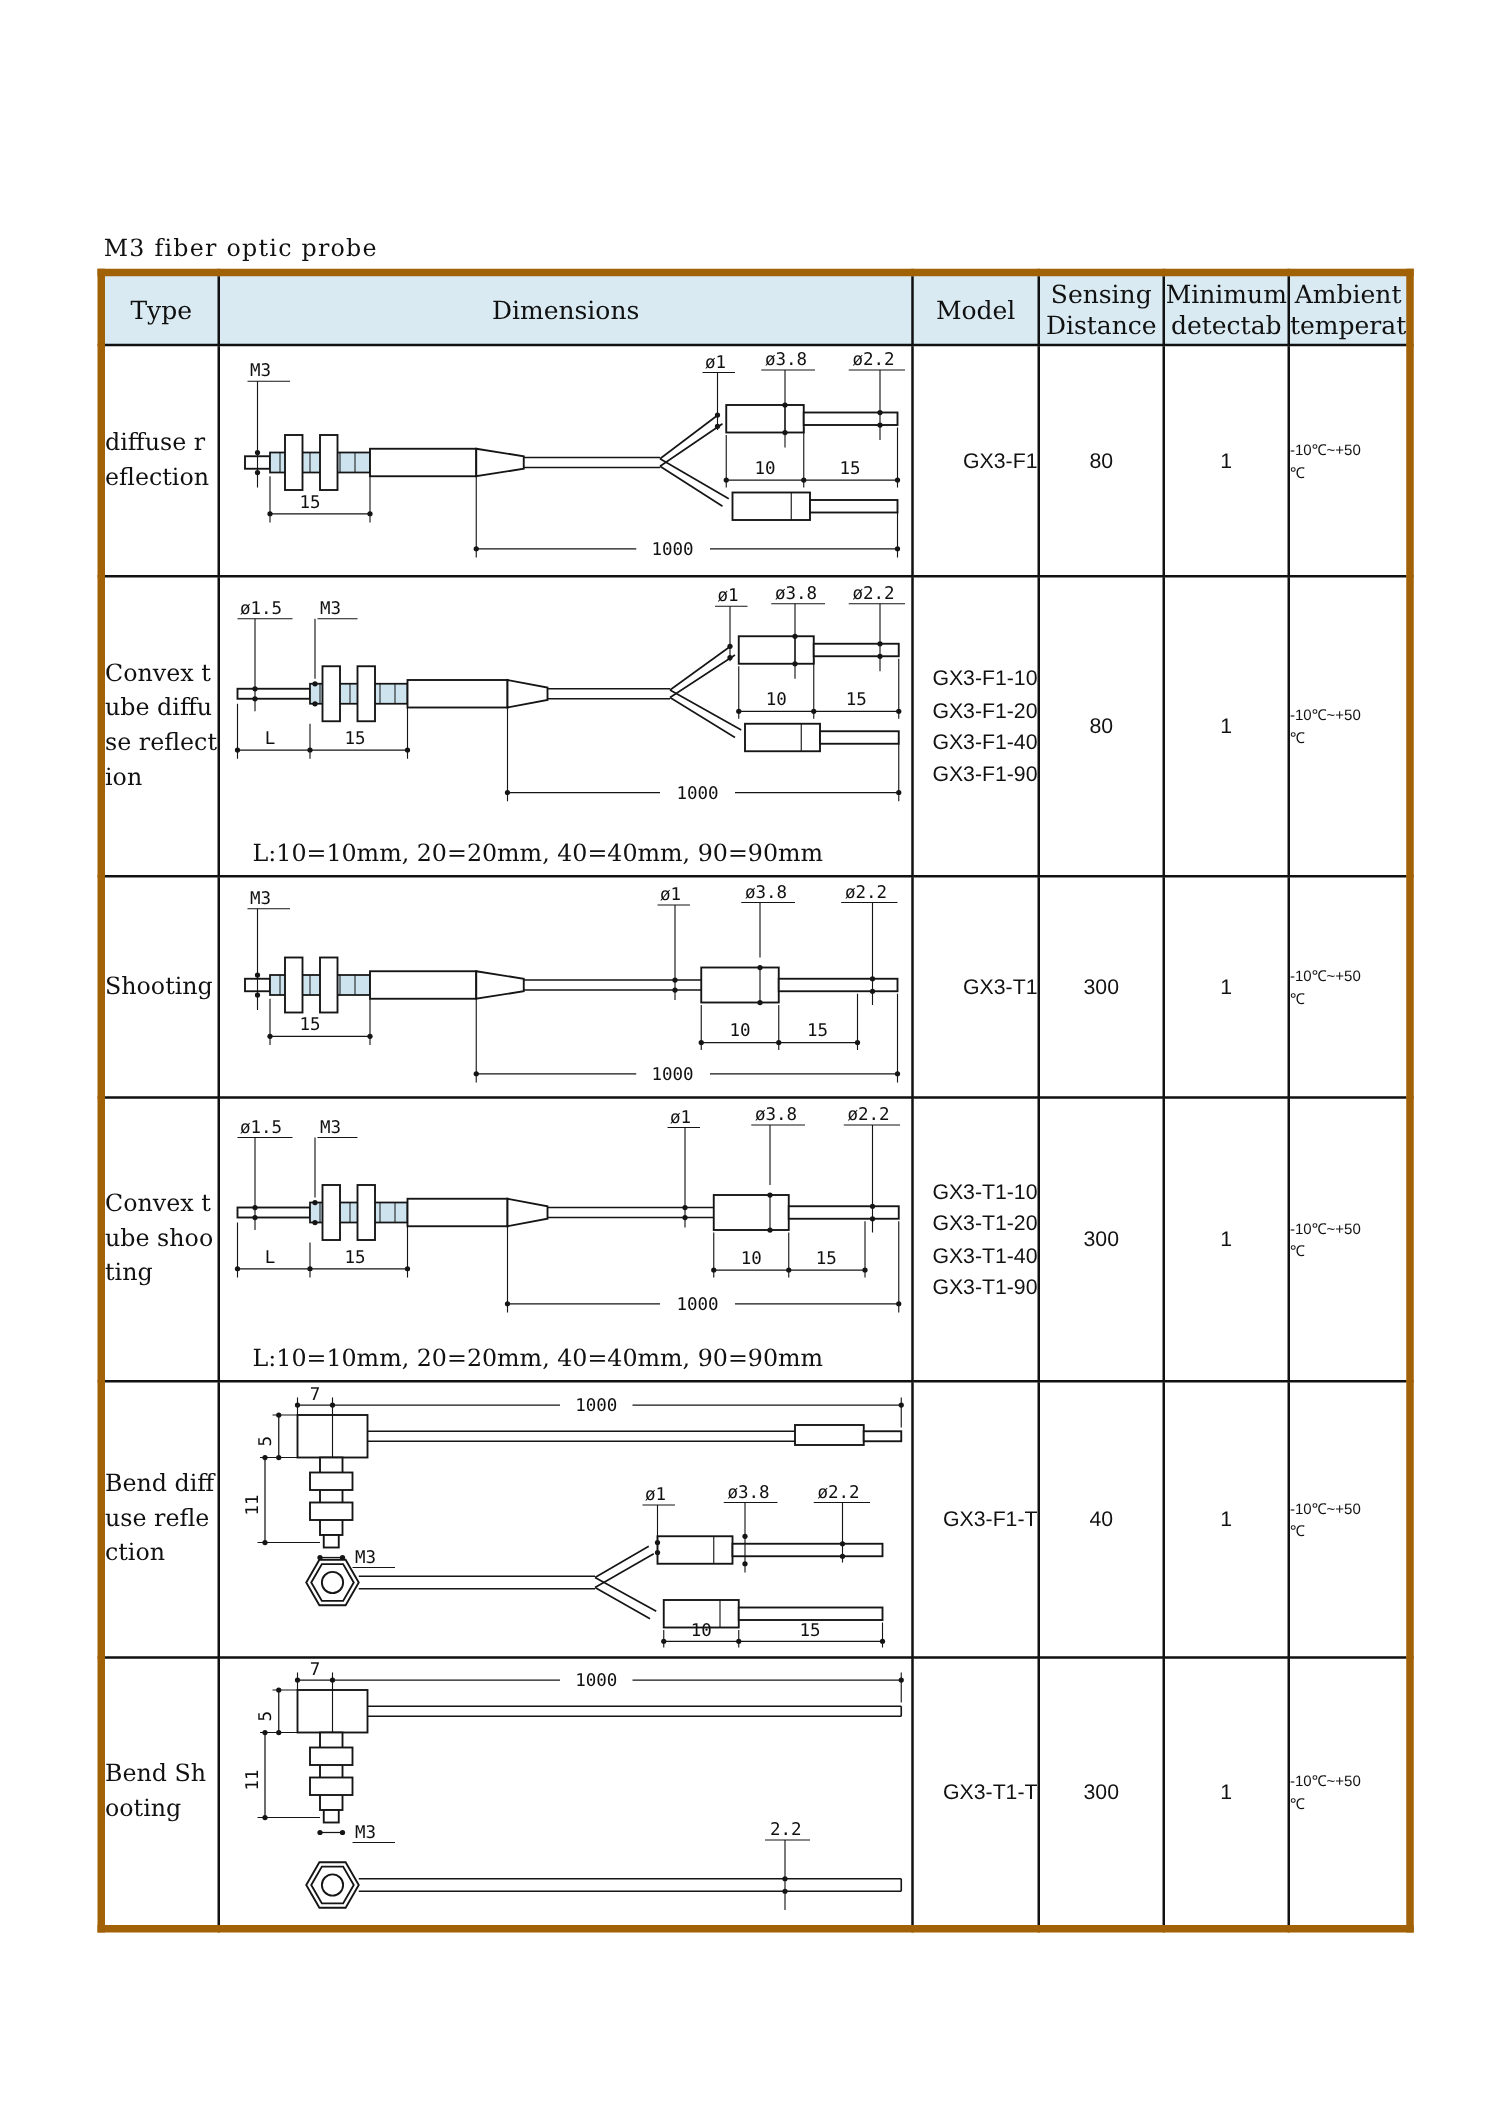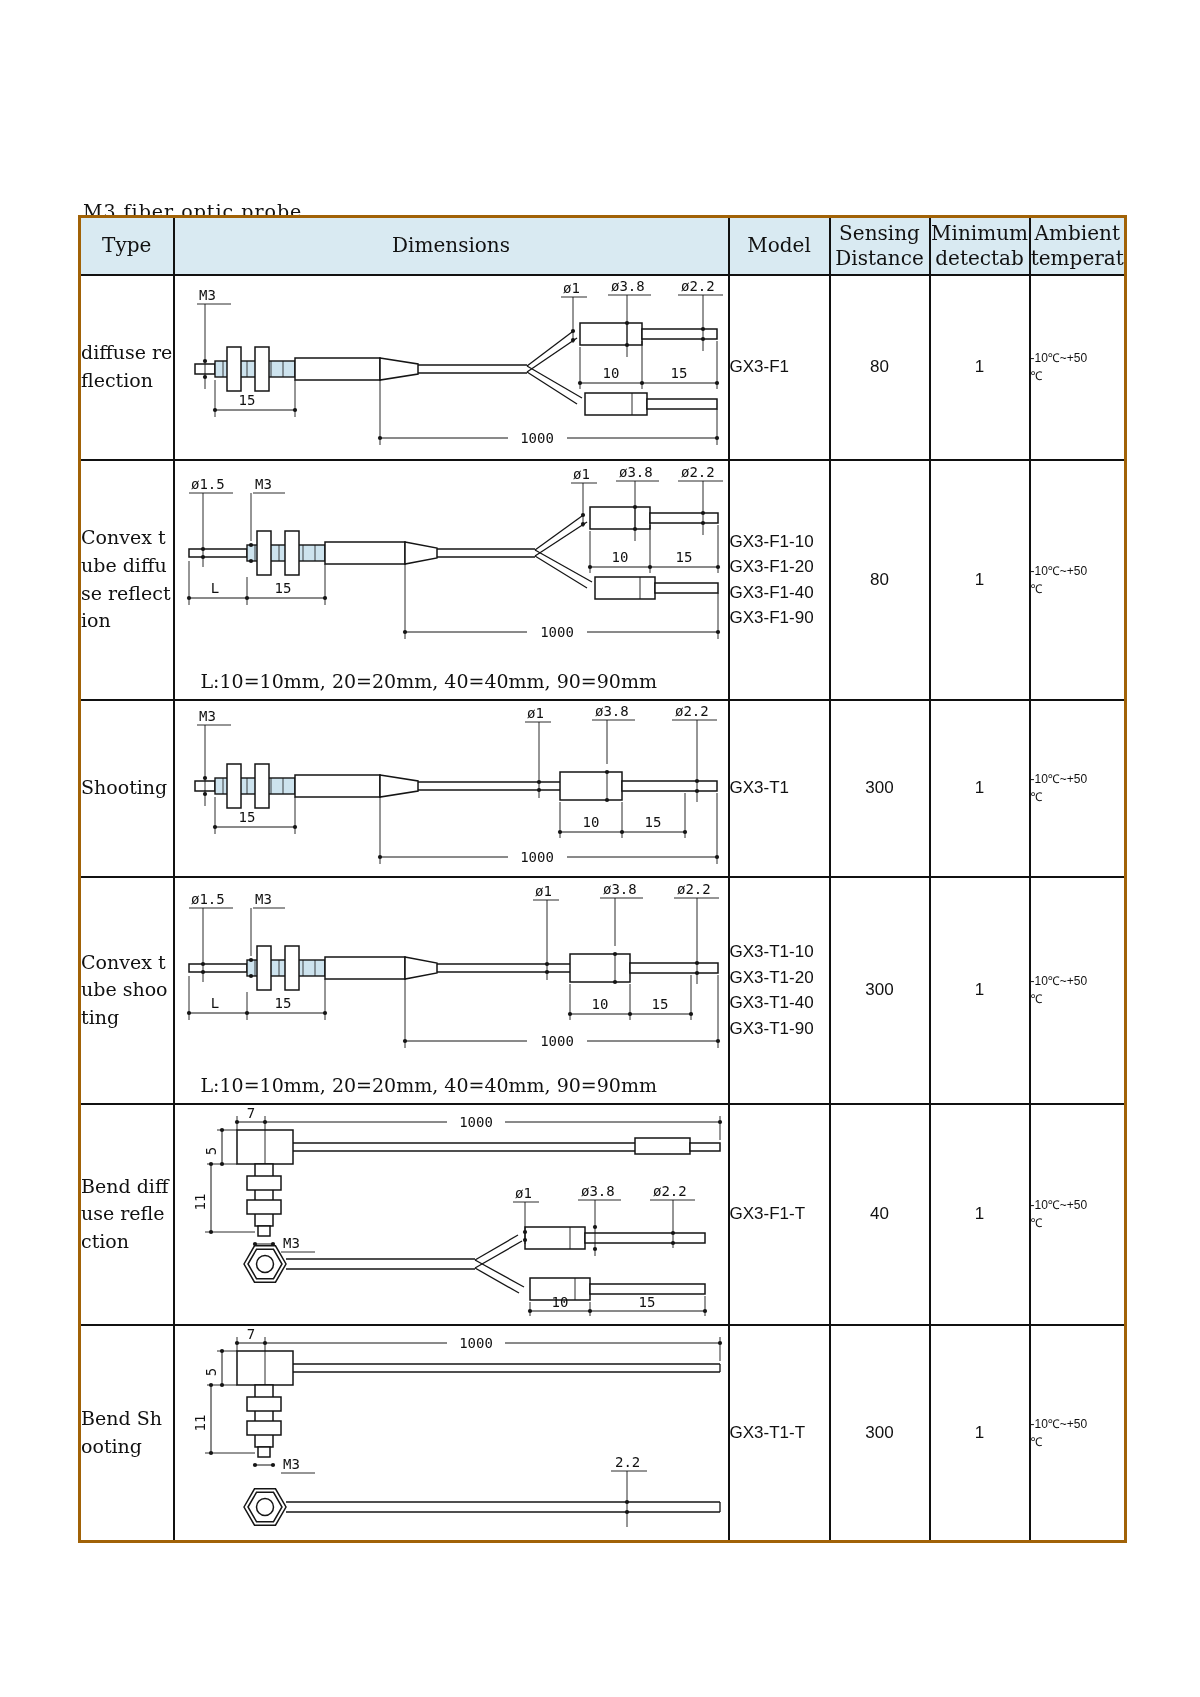--- a/index.html
+++ b/index.html
@@ -1,25 +1,25 @@
 <!DOCTYPE html>
 <html><head>
 <meta charset="utf-8">
 <style>
   html,body{margin:0;padding:0;background:#fff;}
   body{width:1200px;height:1697px;position:relative;font-family:"DejaVu Serif",serif;color:#111;}
-  .page-title{position:absolute;left:83px;top:200px;font-size:19px;letter-spacing:1px;}
+  .page-title{position:absolute;left:83px;top:188px;font-size:19px;letter-spacing:1px;}
   table.spec{position:absolute;left:78px;top:215px;border-collapse:collapse;table-layout:fixed;}
-  table.spec{border:3px solid #a16207;}
+  table.spec{border:6px solid #a16207;}
   table.spec th, table.spec td{border:2px solid #111;padding:0;vertical-align:middle;}
   th.hd{background:#d9eaf2;font-weight:normal;font-size:20px;text-align:center;line-height:1.25;}
   td.typec{font-size:19px;line-height:1.45;word-break:break-all;padding:4px 6px;}
   td.typec.al{ text-align:left;}
   td.typec.ac{ }
-  td.modelc{font-family:"Liberation Sans",sans-serif;font-size:17px;text-align:left;line-height:1.5;}
+  td.modelc{font-family:"Liberation Sans",sans-serif;font-size:17px;text-align:right;line-height:1.5;}
   td.numc{font-family:"Liberation Sans",sans-serif;font-size:17px;text-align:center;border-radius:21px;}
   td.tempc{font-family:"Liberation Sans",sans-serif;font-size:12px;text-align:left;line-height:1.5;}
   td.dimc{vertical-align:top;margin-left:40px;}
   svg.draw{display:block;}
   .lnote{font-size:19px;margin:2px 0 4px 26px;}
   
   .part{fill:#fff;stroke:#151515;stroke-width:1.5;}
   .thr{fill:#cde3ee;stroke:#151515;stroke-width:1.4;}
   .hatch{stroke:#151515;stroke-width:0.8;}
   .cable{stroke:#151515;stroke-width:1.3;fill:none;}

